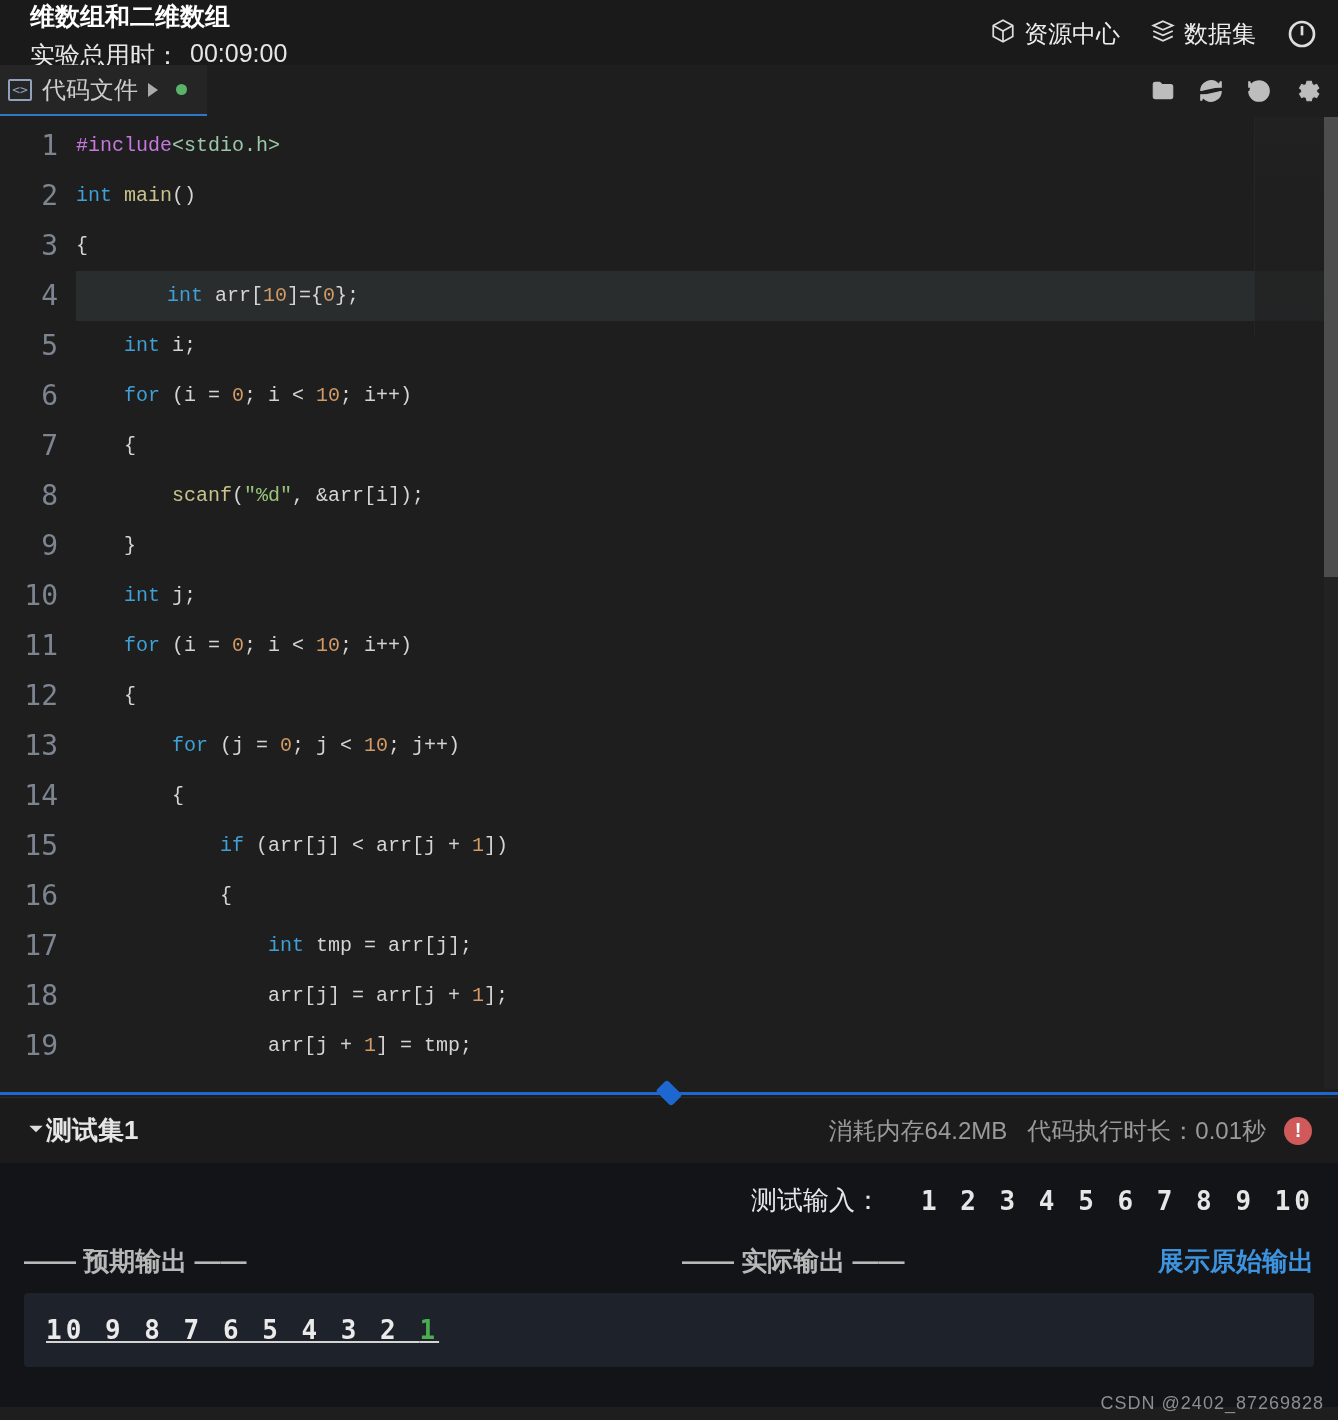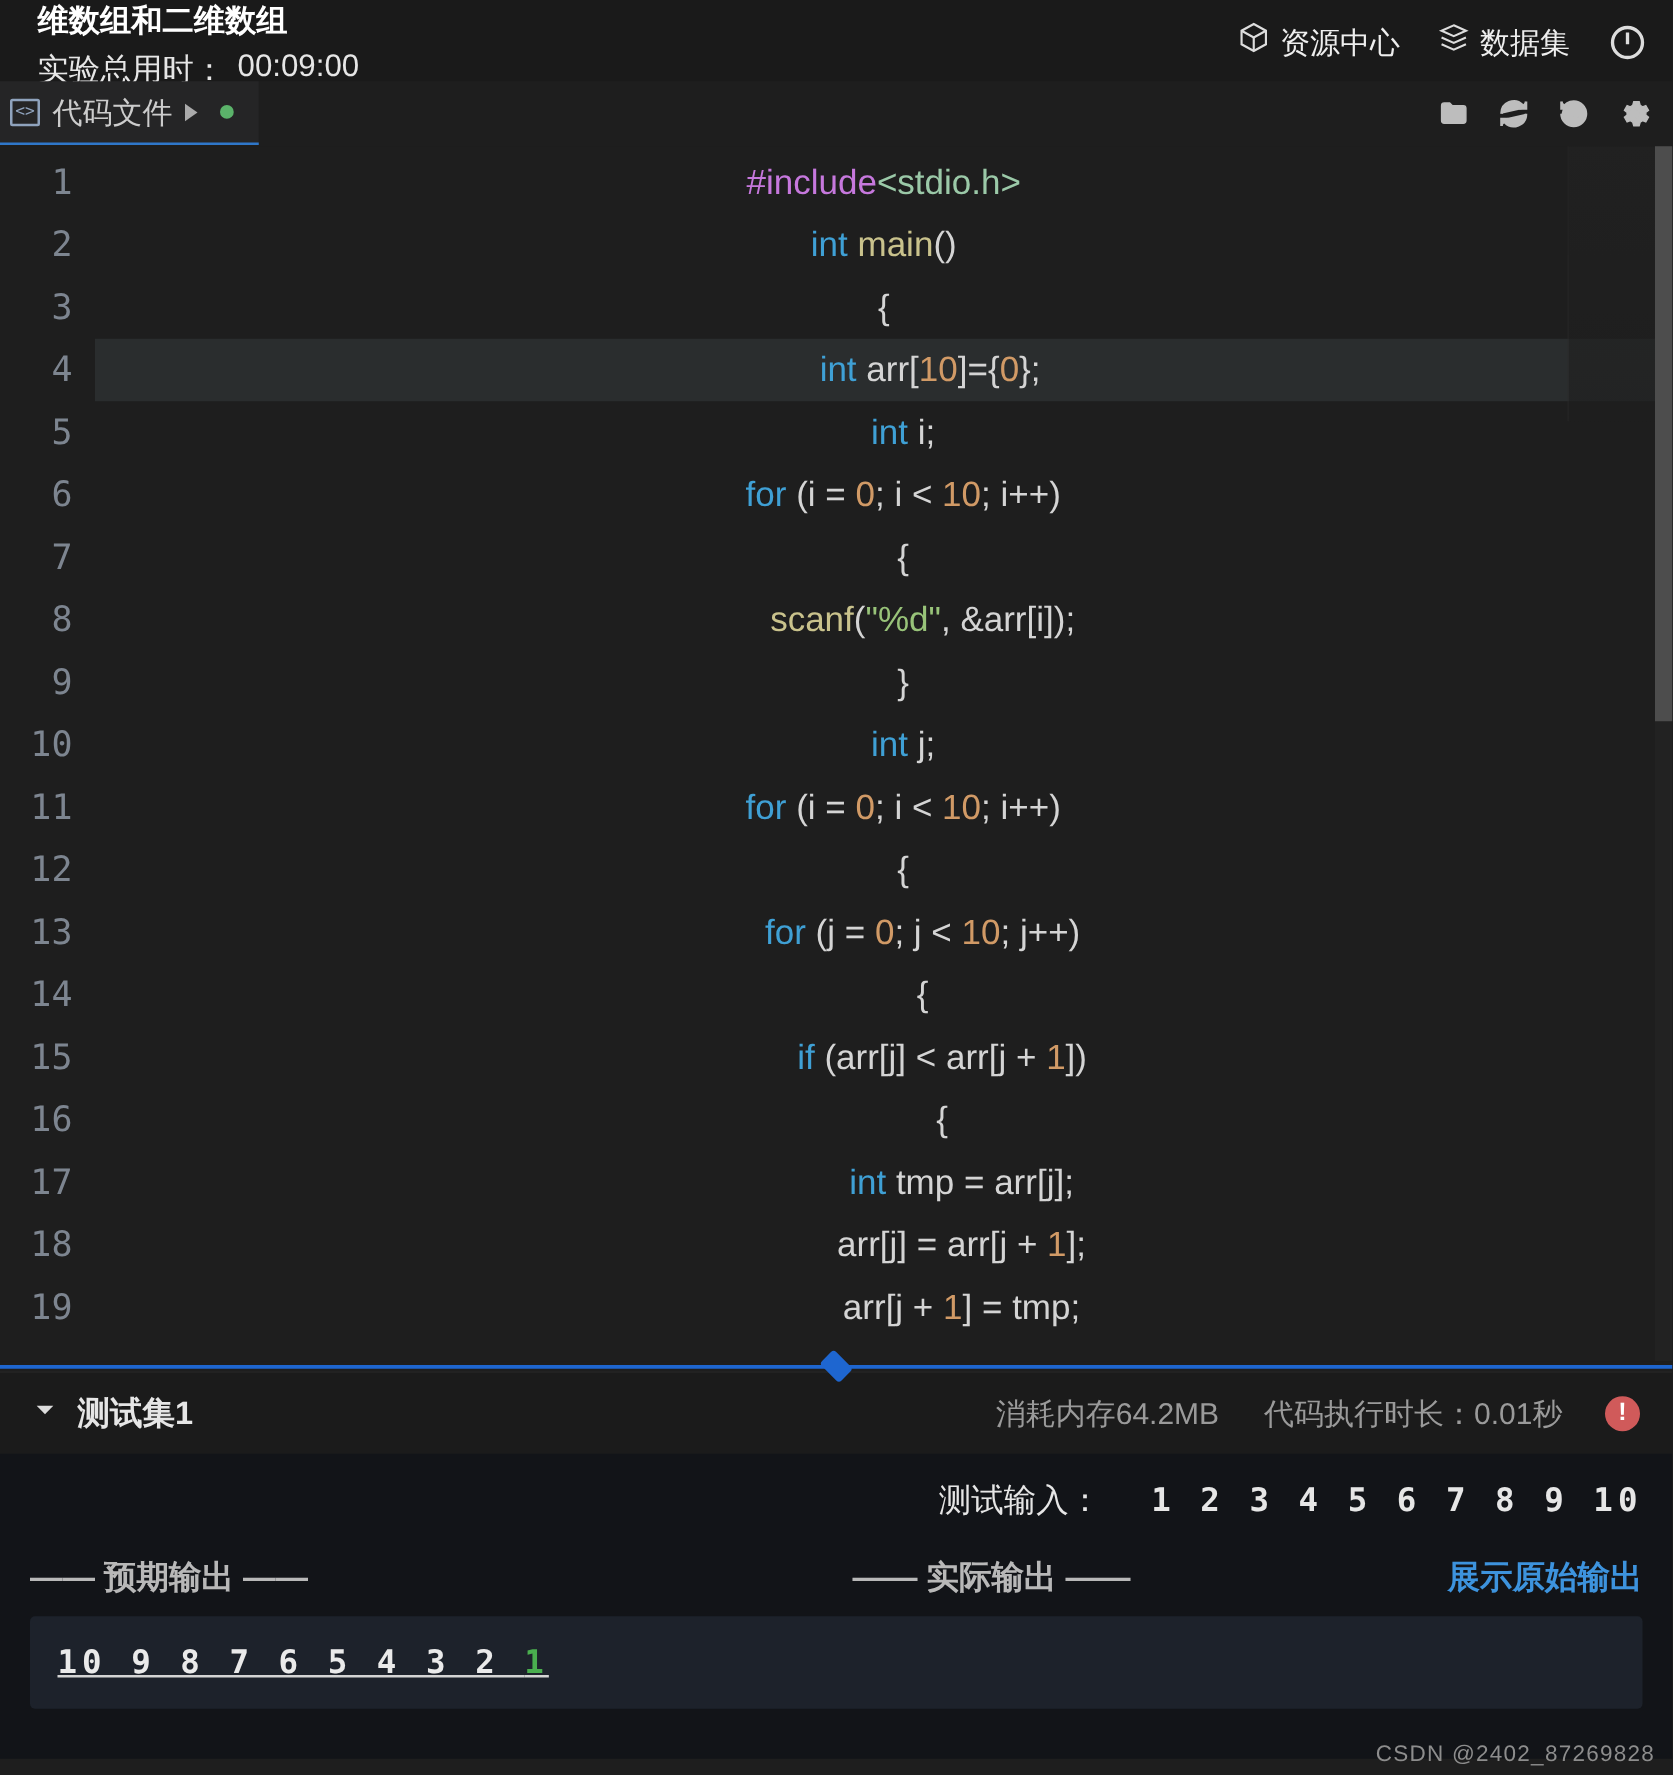--- a/index.html
+++ b/index.html
@@ -85,27 +85,26 @@
   text-align: right;
   color:#7d8590;
   font-family: "Menlo","Consolas", monospace;
   font-size: 28px;
   user-select:none;
 }
 .gutter div { height: 50px; line-height:50px; padding-right:18px; }
 .code {
   flex:1;
   padding-top: 4px;
-  font-family: Liberation Sans, sans-serif;
-  font-size: 28px;
+  font-family: Liberation Mono, monospace;
+  font-size: 20px;
   line-height: 50px;
   white-space: pre;
   position: relative;
   overflow: hidden;
-  text-align: center;
 }
 .code .line { height:50px; }
 .code .hl { background:#2a2d2e;padding-left:43px; }
 .tok-pp { color:#c678dd; }
 .tok-inc { color:#9bc9a8; }
 .tok-kw { color:#3fa0d5; }
 .tok-fn { color:#c9c28c; }
 .tok-num { color:#d19a66; }
 .tok-str { color:#98c379; }
 
@@ -129,21 +128,20 @@
   position:absolute; width:22px; height:16px;
   transform: rotate(45deg);
   background:#1e66d0; border-radius:3px;
 }
 
 .panel-header {
   background:#1b1b1b;
   height: 66px;
   display:flex; align-items:center;
   padding: 0 26px;
-  gap: 16px;
   border-top:1px solid #2a2a2a;
 }
 .pan-toggle svg { width:20px; height:20px; fill:#ddd; }
 .pan-title { color:#e6e6e6; font-size:26px; font-weight:600; flex:0 0 auto; }
 .pan-spacer { flex:1; }
 .pan-stat { color:#9a9a9a; font-size:24px; margin-left:20px; }
 .pan-err {
   width:28px; height:28px; border-radius:50%;
   background:#d05a5a; color:#fff;
   display:flex;align-items:center;justify-content:center;

